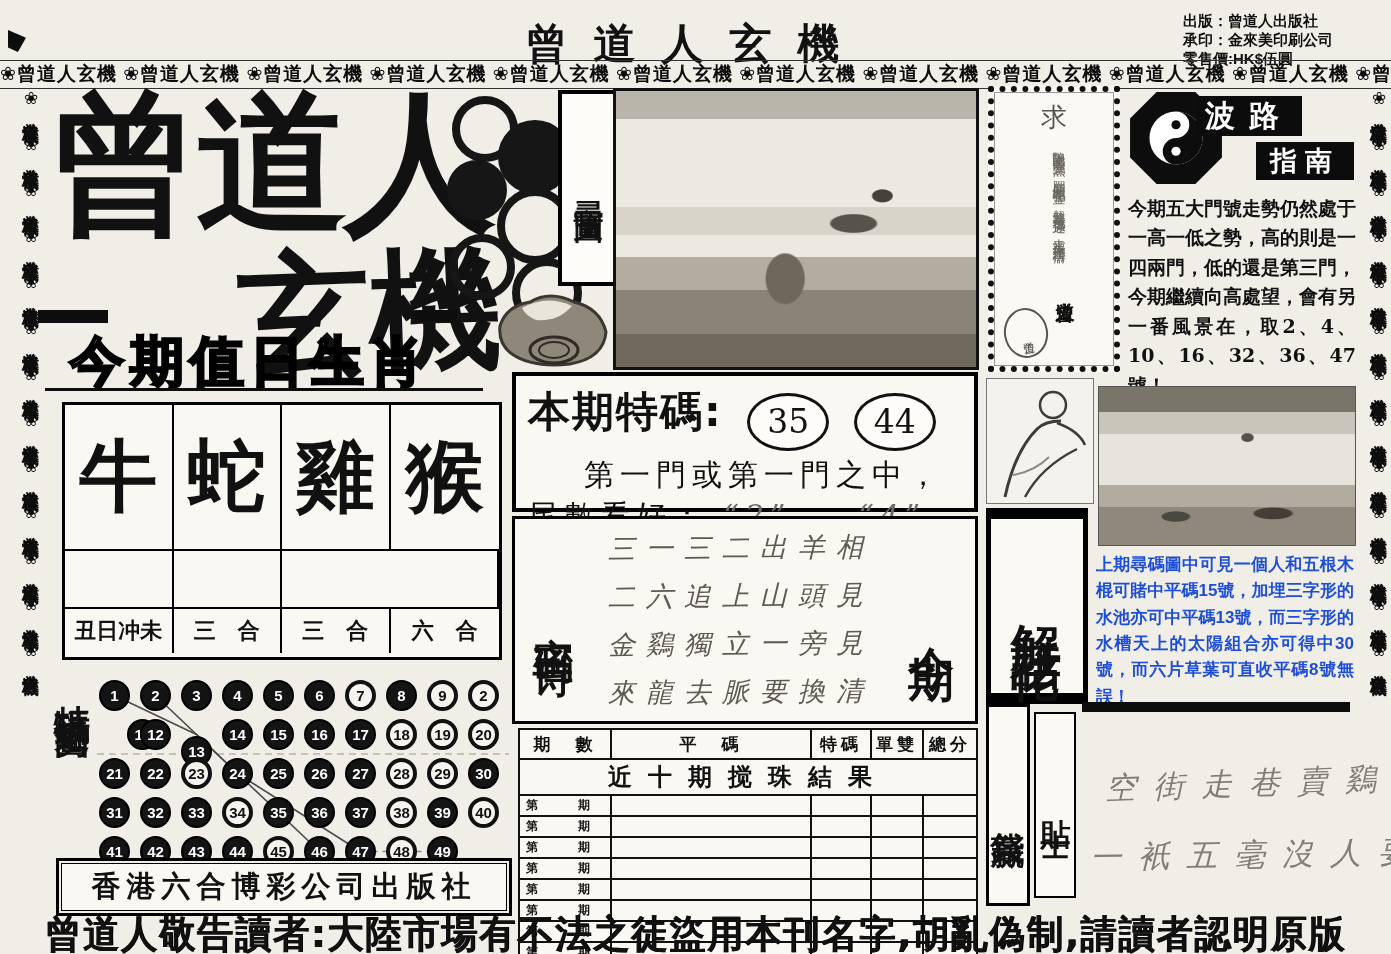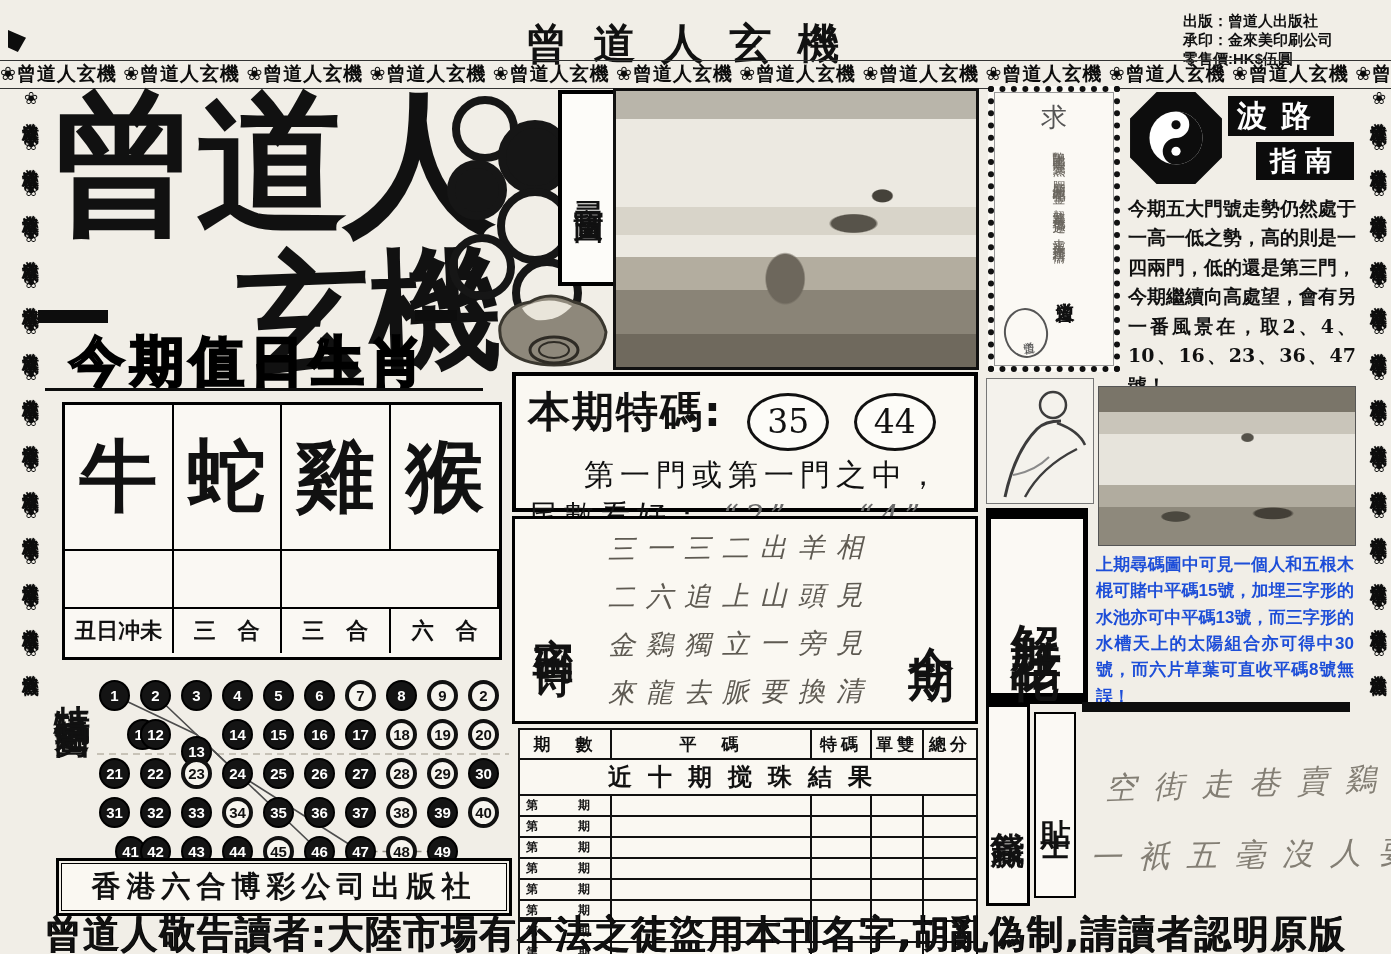--- a/index.html
+++ b/index.html
@@ -175,21 +175,21 @@
       <div class="ball" style="left: 2px; top: 121px;">31</div>
       <div class="ball" style="left: 43px; top: 121px;">32</div>
       <div class="ball" style="left: 84px; top: 121px;">33</div>
       <div class="ball hollow" style="left: 125px; top: 121px;">34</div>
       <div class="ball" style="left: 166px; top: 121px;">35</div>
       <div class="ball" style="left: 207px; top: 121px;">36</div>
       <div class="ball" style="left: 248px; top: 121px;">37</div>
       <div class="ball hollow" style="left: 289px; top: 121px;">38</div>
       <div class="ball" style="left: 330px; top: 121px;">39</div>
       <div class="ball hollow" style="left: 371px; top: 121px;">40</div>
-      <div class="ball" style="left: 2px; top: 160px; margin-left: 16px;">41</div>
+      <div class="ball" style="left: 2px; top: 160px;">41</div>
       <div class="ball" style="left: 43px; top: 160px;">42</div>
       <div class="ball" style="left: 84px; top: 160px;">43</div>
       <div class="ball" style="left: 125px; top: 160px;">44</div>
       <div class="ball hollow" style="left: 166px; top: 160px;">45</div>
       <div class="ball" style="left: 207px; top: 160px;">46</div>
       <div class="ball" style="left: 248px; top: 160px;">47</div>
       <div class="ball hollow" style="left: 289px; top: 160px;">48</div>
       <div class="ball" style="left: 330px; top: 160px;">49</div>
     </div>
 
@@ -328,23 +328,23 @@
     </div>
   </div>
 
   <svg class="abs" style="left:1128px;top:90px;" width="96" height="96" viewBox="0 0 94 94">
     <polygon points="28,2 66,2 92,28 92,66 66,92 28,92 2,66 2,28" fill="#0d0d0d"></polygon>
     <circle cx="47" cy="47" r="26" fill="#fff"></circle>
     <path d="M47 21 a26 26 0 0 1 0 52 a13 13 0 0 1 0 -26 a13 13 0 0 0 0 -26" fill="#0d0d0d"></path>
     <circle cx="47" cy="34" r="4.5" fill="#0d0d0d"></circle>
     <circle cx="47" cy="60" r="4.5" fill="#fff"></circle>
   </svg>
-  <div class="abs guidebar" style="left:1228px;top:96px;width:106px;height:40px;">波路</div>
+  <div class="abs guidebar" style="left:1196px;top:96px;width:106px;height:40px;">波路</div>
   <div class="abs guidebar" style="left:1256px;top:142px;width:98px;height:38px;font-size:27px;letter-spacing:8px;">指南</div>
-  <div class="abs guidebody" style="left:1128px;top:194px;width:228px;height:178px;">今期五大門號走勢仍然處于一高一低之勢，高的則是一四兩門，低的還是第三門，今期繼續向高處望，會有另一番風景在，取2、4、10、16、23、36、47號！</div>
+  <div class="abs guidebody" style="left:1128px;top:194px;width:228px;height:178px;">今期五大門號走勢仍然處于一高一低之勢，高的則是一四兩門，低的還是第三門，今期繼續向高處望，會有另一番風景在，取2、4、10、16、32、36、47號！</div>
 
   <svg class="abs" style="left:986px;top:378px;background:#f4f2ec;border:1px solid #777;" width="106" height="124" viewBox="0 0 106 124">
     <circle cx="66" cy="26" r="13" fill="none" stroke="#3c3c3c" stroke-width="2.5"></circle>
     <path d="M18,118 Q28,72 50,50 Q58,42 74,42" fill="none" stroke="#3c3c3c" stroke-width="3"></path>
     <path d="M38,118 Q54,88 90,70" fill="none" stroke="#3c3c3c" stroke-width="2.5"></path>
     <path d="M70,44 Q92,52 98,66" fill="none" stroke="#3c3c3c" stroke-width="2.5"></path>
     <path d="M26,96 Q48,92 62,78" fill="none" stroke="#8a8a8a" stroke-width="2"></path>
   </svg>
   <div class="abs scroll" style="left:986px;top:508px;width:102px;height:196px;">
     <div class="vtext">解話佬</div>

